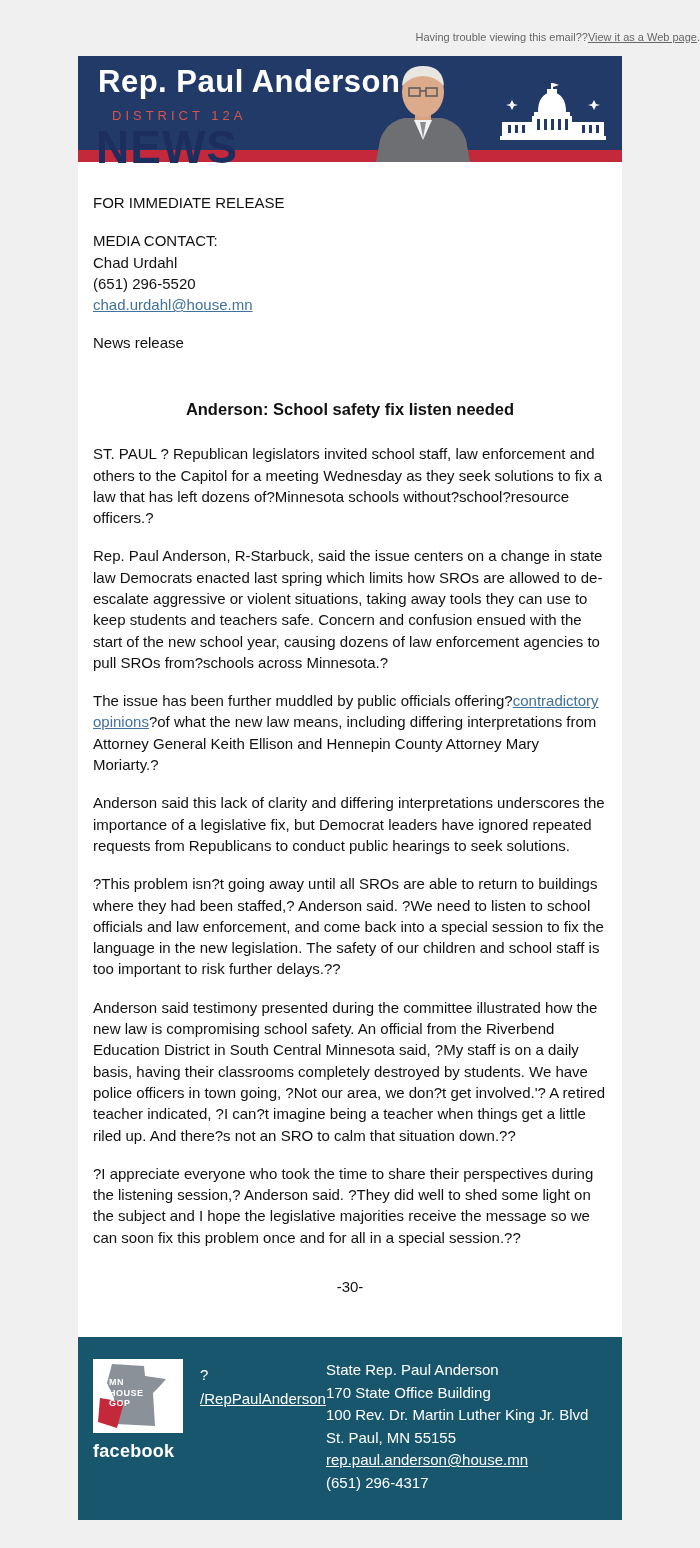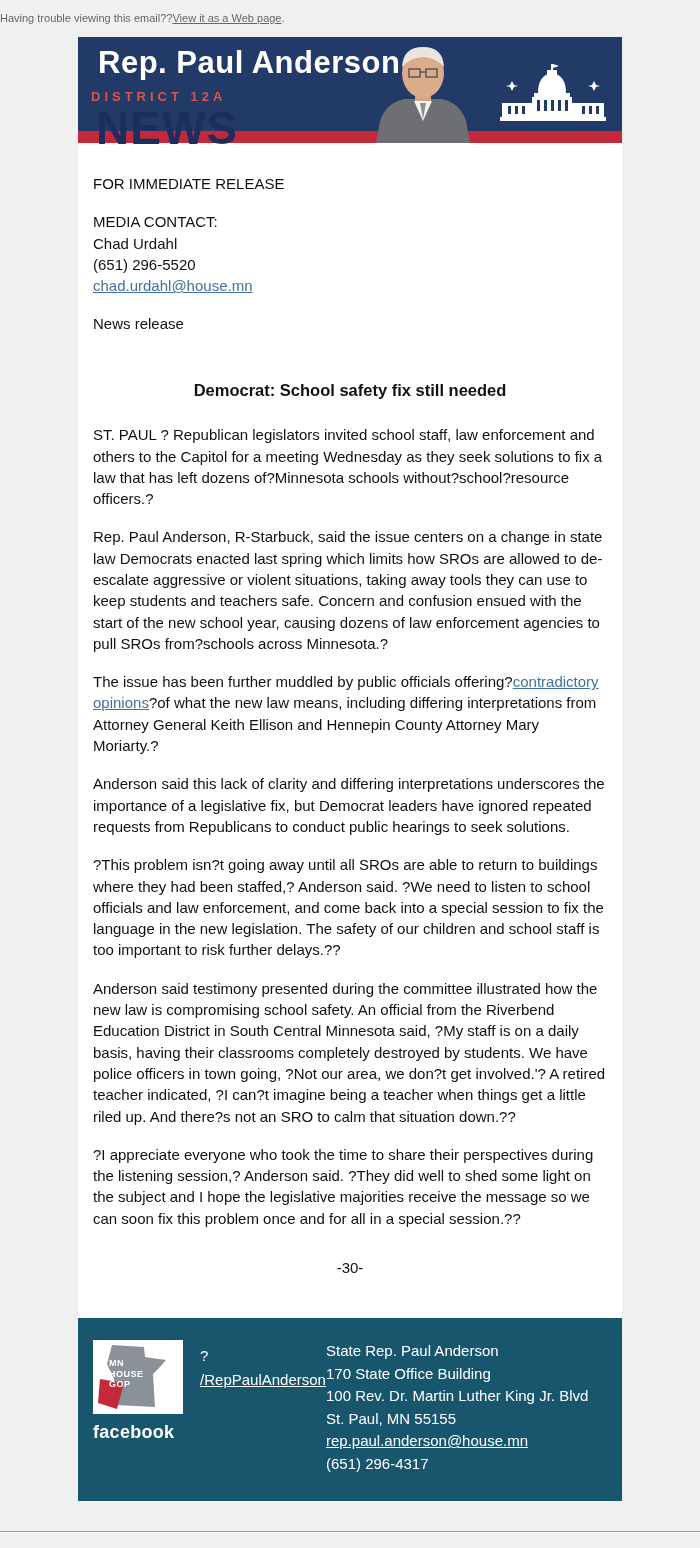--- a/index.html
+++ b/index.html
@@ -6,45 +6,45 @@
   html, body { margin:0; padding:0; }
   body {
     width:700px;
     background:#f0f0f1;
     font-family:"Liberation Sans", sans-serif;
     color:#111;
   }
 
   
   .preheader {
-    text-align:left;
+    text-align:right;
     font-size:11px;
     color:#666;
-    padding:12px 0 13px 0;
+    padding:31px 0 13px 0;
   }
   .preheader a { color:#666; text-decoration:underline; }
 
   
   .email-card { width:544px; margin:0 auto; background:#fff; }
 
   
   .banner {
     position:relative;
     height:106px;
     background:#223a68;
     z-index:2;
   }
   .banner-name {
     position:absolute; left:20px; top:8px;
     color:#fff; font-size:31px; font-weight:bold; letter-spacing:0.5px;
     white-space:nowrap;
   }
   .banner-district {
-    position:absolute; left:13px; top:52px;
-    color:#d9544a; font-size:13px; font-weight:bold; letter-spacing:4px;
+    position:absolute; left:34px; top:52px;
+    color:#d9544a; font-size:13px; font-weight:normal; letter-spacing:4px;
     white-space:nowrap;
   }
   .banner-stripe {
     position:absolute; left:0; right:0; bottom:0; height:12px;
     background:#c4293b; z-index:1;
   }
   .banner-news {
     position:absolute; left:18px; top:68px;
     font-size:46px; font-weight:bold; color:#1c2e5e; letter-spacing:1px;
     z-index:4; line-height:1;
@@ -184,21 +184,21 @@
 
     <p class="release-block">
       <span>MEDIA CONTACT:</span><br>
       <span>Chad Urdahl</span><br>
       <span>(651) 296-5520</span><br>
       <a class="body-link">chad.urdahl@house.mn</a>
     </p>
 
     <p>News release</p>
 
-    <div class="headline">Democrat: School safety fix still needed</div>
+    <div class="headline">Anderson: School safety fix listen needed</div>
 
     <p>ST. PAUL ? Republican legislators invited school staff, law enforcement and others to the Capitol for a meeting Wednesday as they seek solutions to fix a law that has left dozens of?Minnesota schools without?school?resource officers.?</p>
     <p>Rep. Paul Anderson, R-Starbuck, said the issue centers on a change in state law Democrats enacted last spring which limits how SROs are allowed to de-escalate aggressive or violent situations, taking away tools they can use to keep students and teachers safe. Concern and confusion ensued with the start of the new school year, causing dozens of law enforcement agencies to pull SROs from?schools across Minnesota.?</p>
     <p><span>The issue has been further muddled by public officials offering?</span><a class="body-link">contradictory opinions</a><span>?of what the new law means, including differing interpretations from Attorney General Keith Ellison and Hennepin County Attorney Mary Moriarty.?</span></p>
     <p>Anderson said this lack of clarity and differing interpretations underscores the importance of a legislative fix, but Democrat leaders have ignored repeated requests from Republicans to conduct public hearings to seek solutions.</p>
     <p>?This problem isn?t going away until all SROs are able to return to buildings where they had been staffed,? Anderson said. ?We need to listen to school officials and law enforcement, and come back into a special session to fix the language in the new legislation. The safety of our children and school staff is too important to risk further delays.??</p>
     <p>Anderson said testimony presented during the committee illustrated how the new law is compromising school safety. An official from the Riverbend Education District in South Central Minnesota said, ?My staff is on a daily basis, having their classrooms completely destroyed by students. We have police officers in town going, ?Not our area, we don?t get involved.'? A retired teacher indicated, ?I can?t imagine being a teacher when things get a little riled up. And there?s not an SRO to calm that situation down.??</p>
     <p>?I appreciate everyone who took the time to share their perspectives during the listening session,? Anderson said. ?They did well to shed some light on the subject and I hope the legislative majorities receive the message so we can soon fix this problem once and for all in a special session.??</p>
 
     <div class="end-mark">-30-</div>

